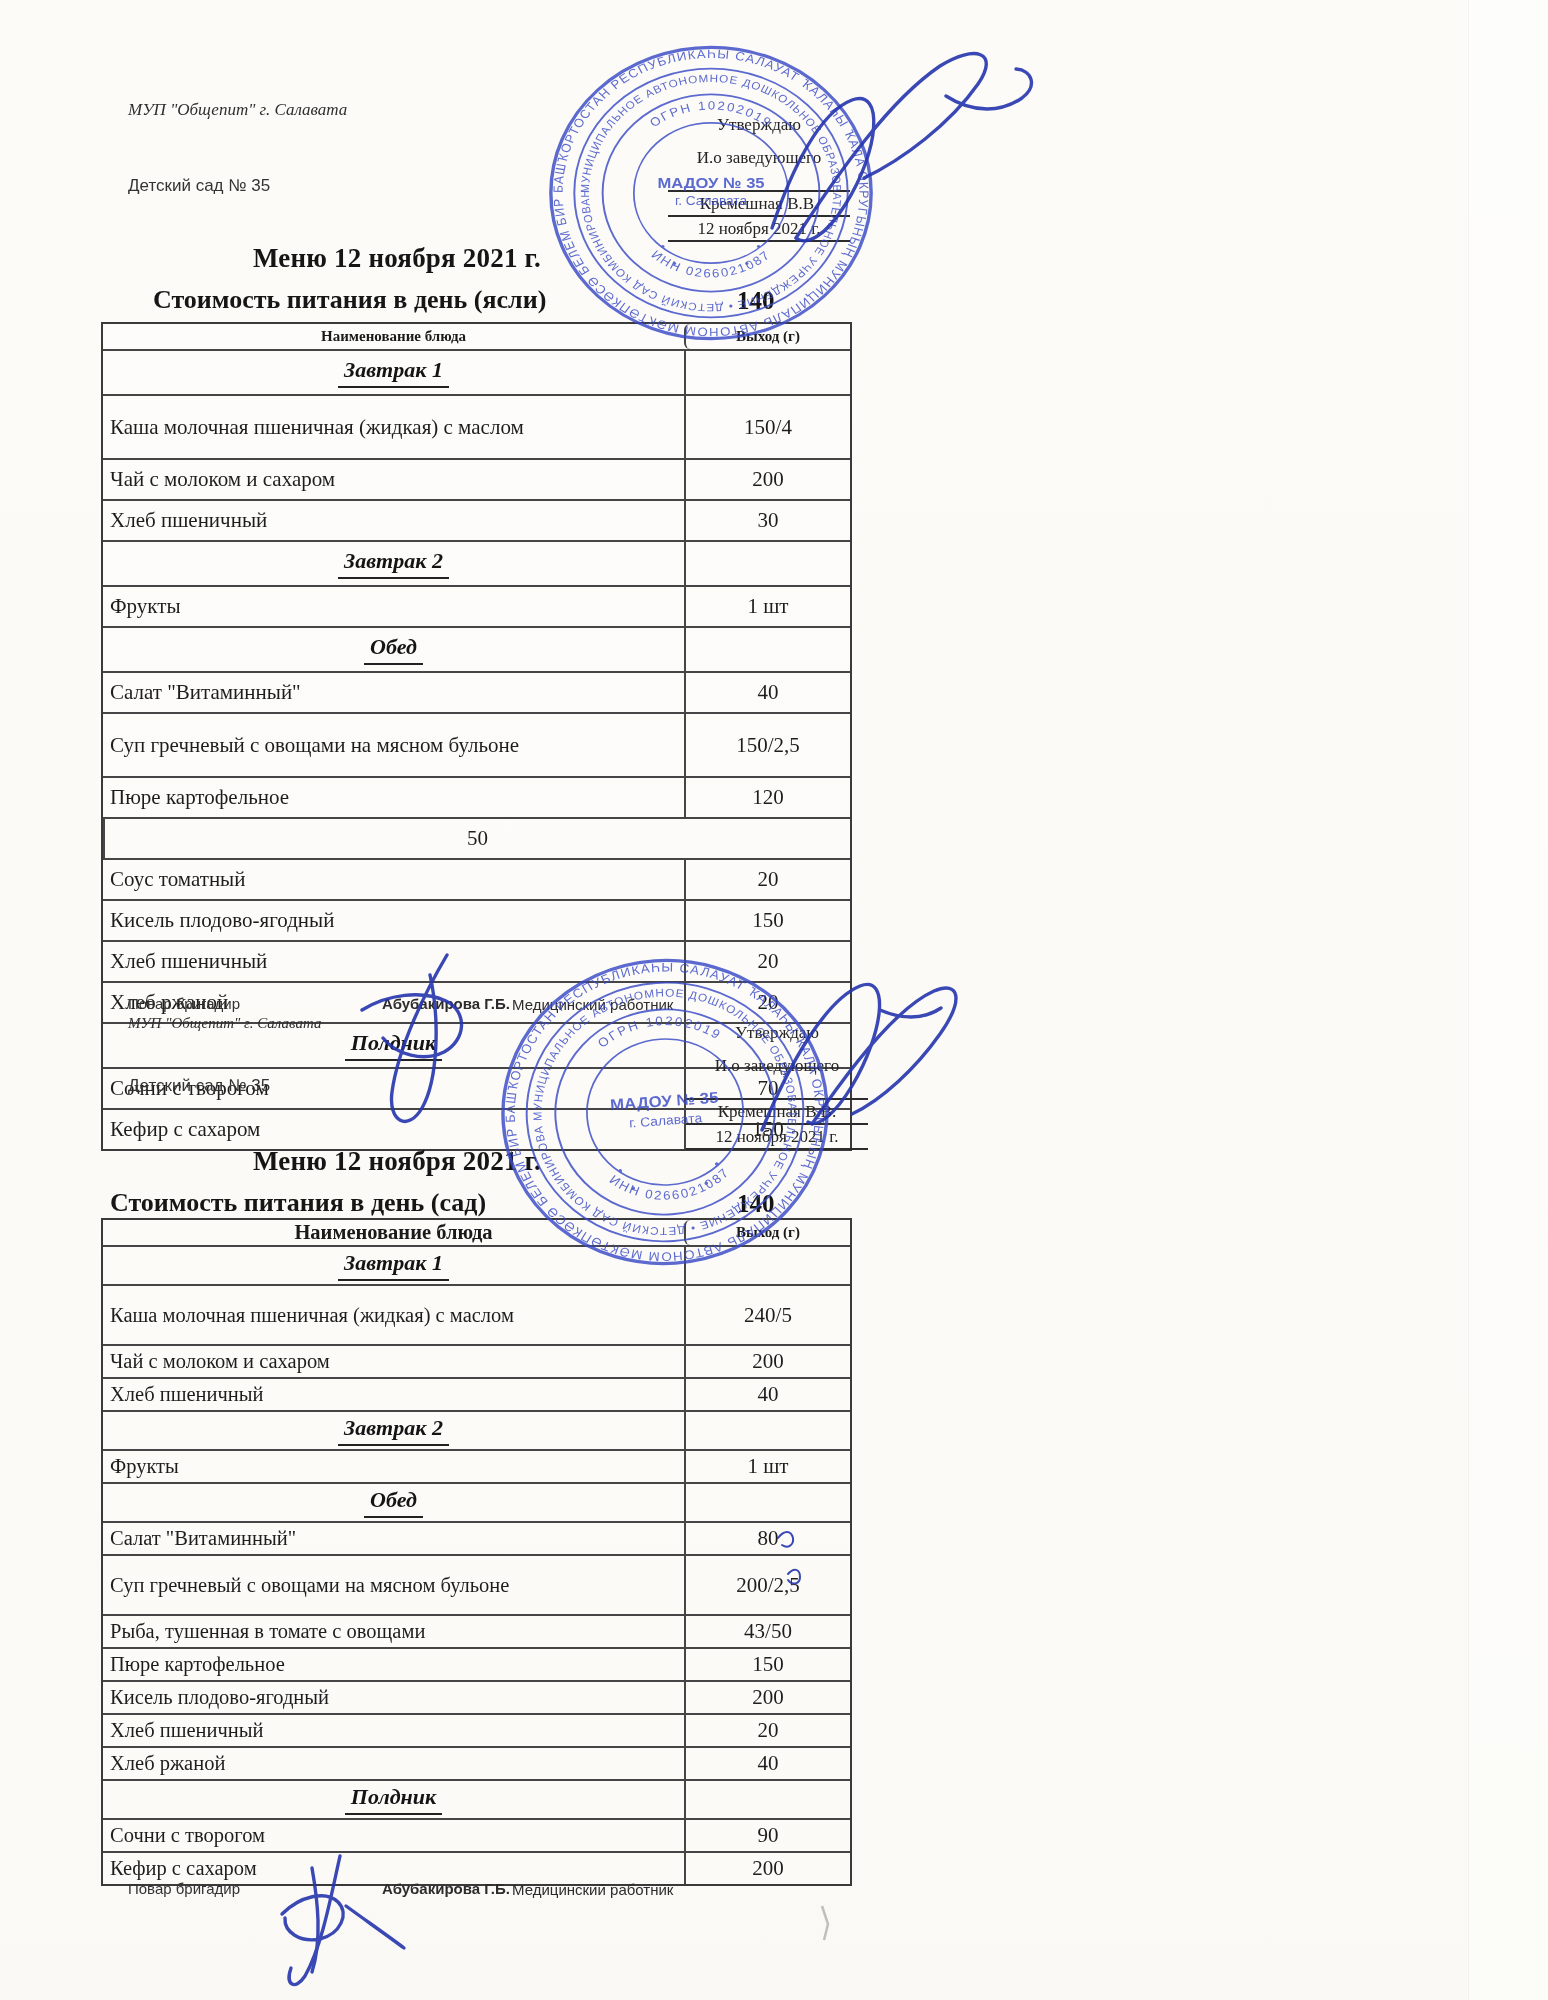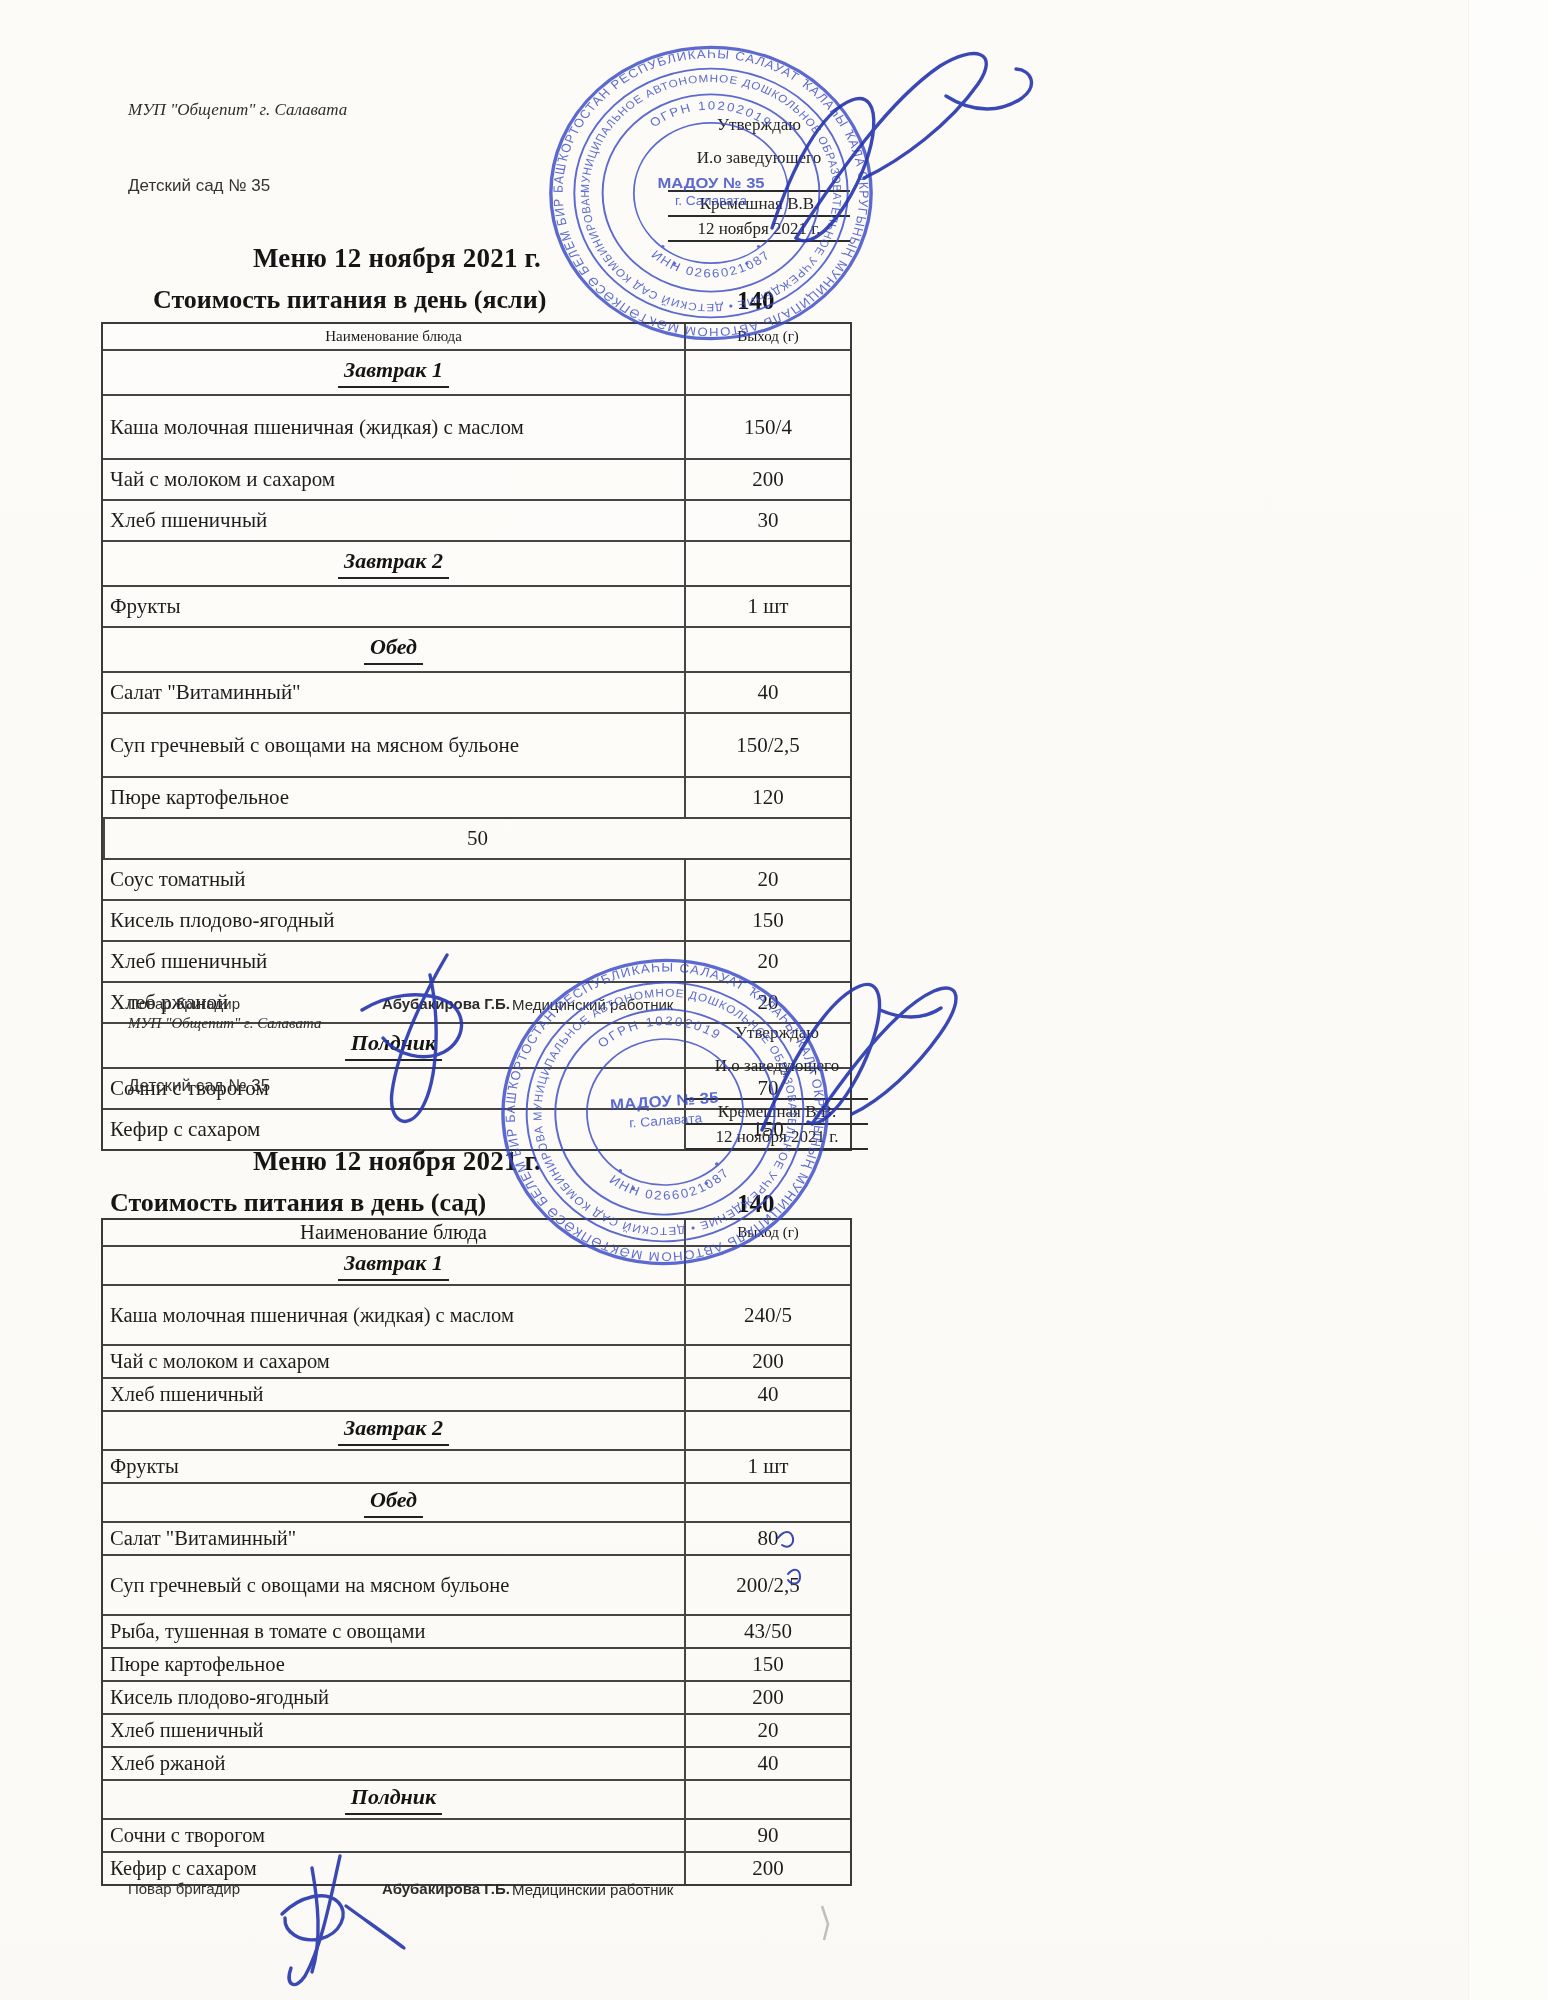--- a/index.html
+++ b/index.html
@@ -25,21 +25,21 @@
   .approve .nm{height:23px;line-height:23px;border-bottom:2px solid #2c2c2c;}
   .approve .dt{height:23px;line-height:23px;border-bottom:2px solid #2c2c2c;}
 
   
   .mtable{position:absolute;left:101px;width:747px;border:2.5px solid #3a3a3a;background:rgba(255,255,255,.25);}
   .trow{display:flex;border-top:2px solid #454545;}
   .trow:first-child{border-top:none;}
   .trow .c1{width:581px;display:flex;align-items:center;padding-left:7px;box-sizing:border-box;font-size:21px;color:#1d1d1d;}
   .trow .c2{flex:1;border-left:2px solid #454545;display:flex;align-items:center;justify-content:center;font-size:21px;color:#1d1d1d;}
   .thead{height:25px;}
-  .thead .c1,.thead .c2{font-size:15px;font-weight:normal;justify-content:center;padding-left:0;color:#1a1a1a;}
+  .thead .c1,.thead .c2{font-size:15px;font-weight:bold;justify-content:center;padding-left:0;color:#1a1a1a;border-radius:6px;}
   .trow.section .c1{justify-content:center;padding-left:0;}
   .sec{font-size:22px;font-weight:bold;font-style:italic;border-bottom:2.5px solid #222;padding:0 6px 3px 6px;color:#141414;}
   .t1 .trow.section{height:43px}
   .t1 .trow.dish{height:39px}
   .t1 .trow.dish.tall{height:62px}
   .t2 .trow.section{height:37px}
   .t2 .trow.dish{height:31px}
   .t2 .trow.dish.tall{height:58px}
   .t2 .trow .c1{font-size:20.5px;}
 

